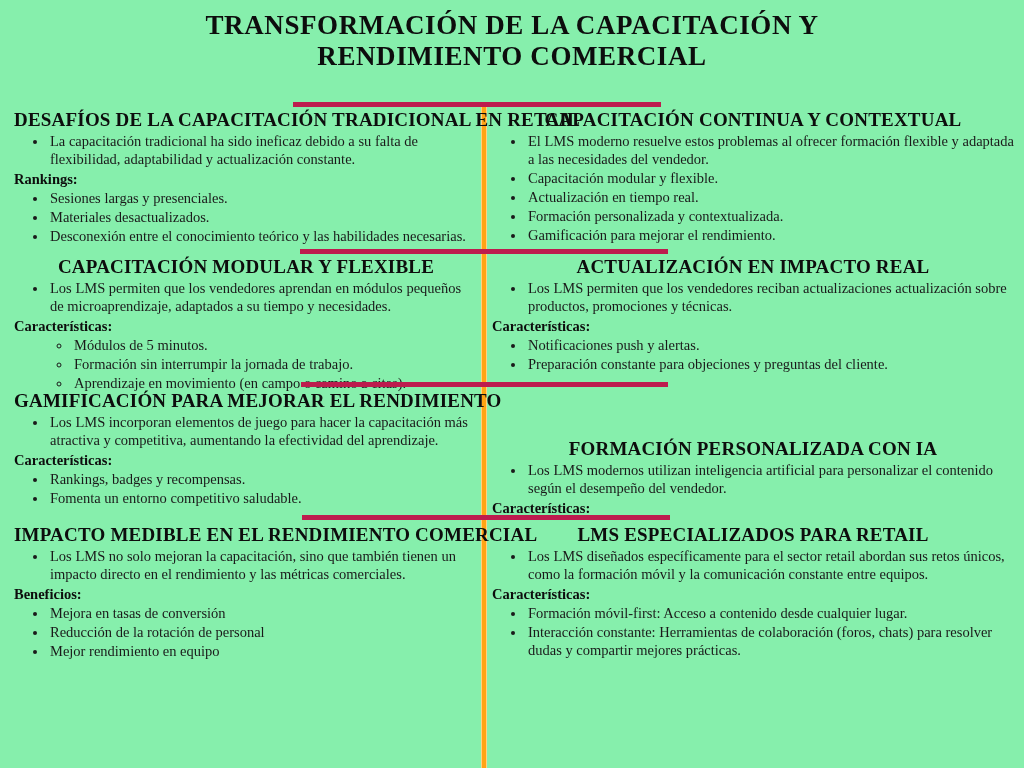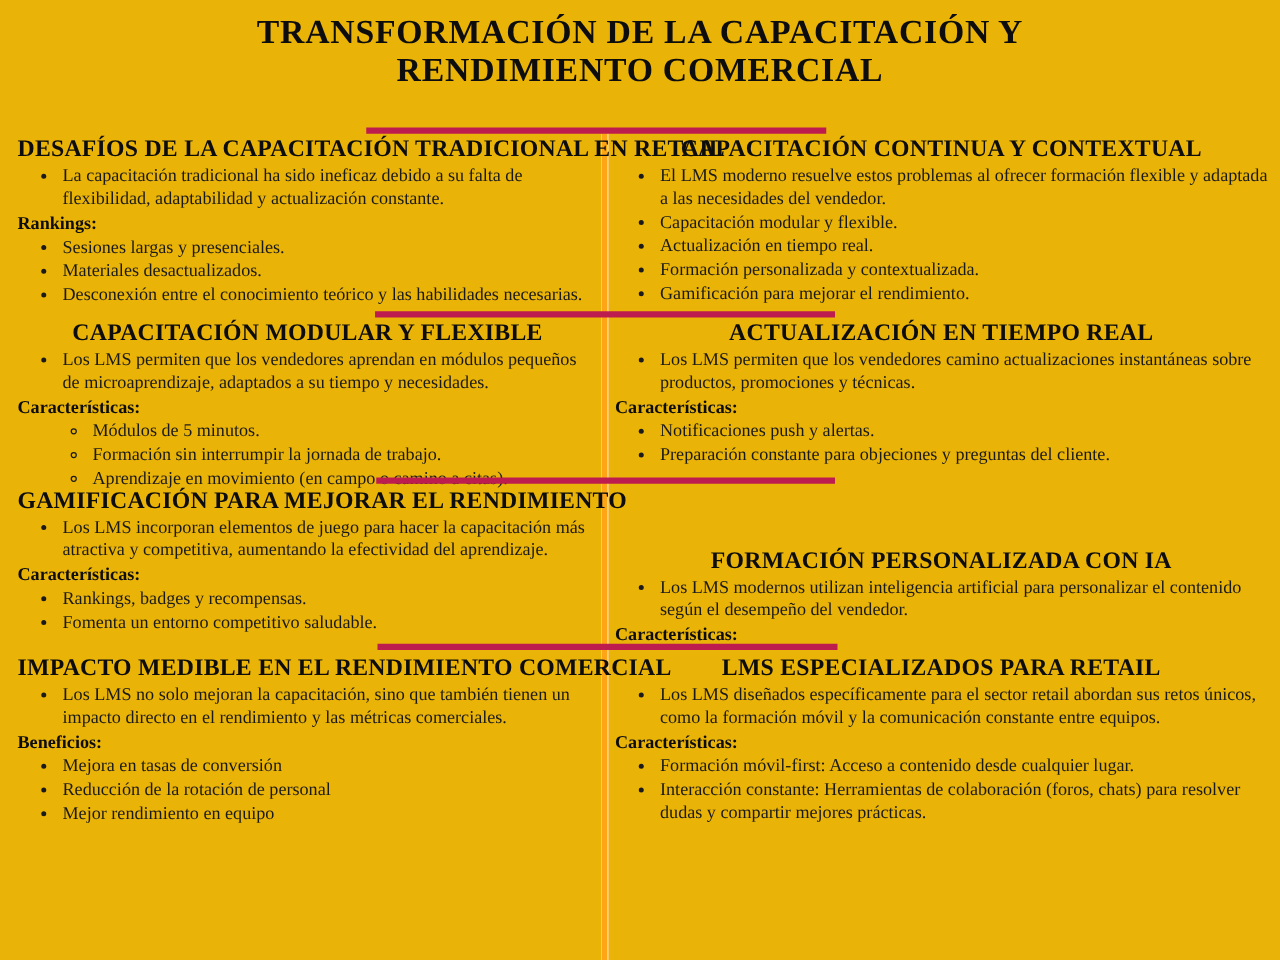--- a/index.html
+++ b/index.html
@@ -6,21 +6,21 @@
   body{
     width:1024px;height:768px;
     font-family:"Liberation Serif","DejaVu Serif",serif;
     background:#ffffff;
     color:#1a1a1a;
   }
   .canvas{
     position:relative;
     width:1024px;height:768px;
     overflow:hidden;
-    background:#eab308;
+    background:#86efac;
   }
   .main-title{
     position:absolute;
     top:10px;left:0;
     width:1024px;
     text-align:center;
     font-weight:bold;
     font-size:27px;
     line-height:31px;
     letter-spacing:0.6px;
@@ -134,23 +134,23 @@
     </ul>
     <div class="lbl">Características:</div>
     <ul class="sub">
       <li>Módulos de 5 minutos.</li>
       <li>Formación sin interrumpir la jornada de trabajo.</li>
       <li>Aprendizaje en movimiento (en campo o camino a citas).</li>
     </ul>
   </section>
 
   <section class="panel pos-s3">
-    <h2 class="center">ACTUALIZACIÓN EN TIEMPO REAL</h2>
-    <ul>
-      <li>Los LMS permiten que los vendedores camino actualizaciones instantáneas sobre productos, promociones y técnicas.</li>
+    <h2 class="center">ACTUALIZACIÓN EN IMPACTO REAL</h2>
+    <ul>
+      <li>Los LMS permiten que los vendedores reciban actualizaciones actualización sobre productos, promociones y técnicas.</li>
     </ul>
     <div class="lbl">Características:</div>
     <ul>
       <li>Notificaciones push y alertas.</li>
       <li>Preparación constante para objeciones y preguntas del cliente.</li>
     </ul>
   </section>
 
   <section class="panel pos-s4">
     <h2 class="center">GAMIFICACIÓN PARA MEJORAR EL RENDIMIENTO</h2>

